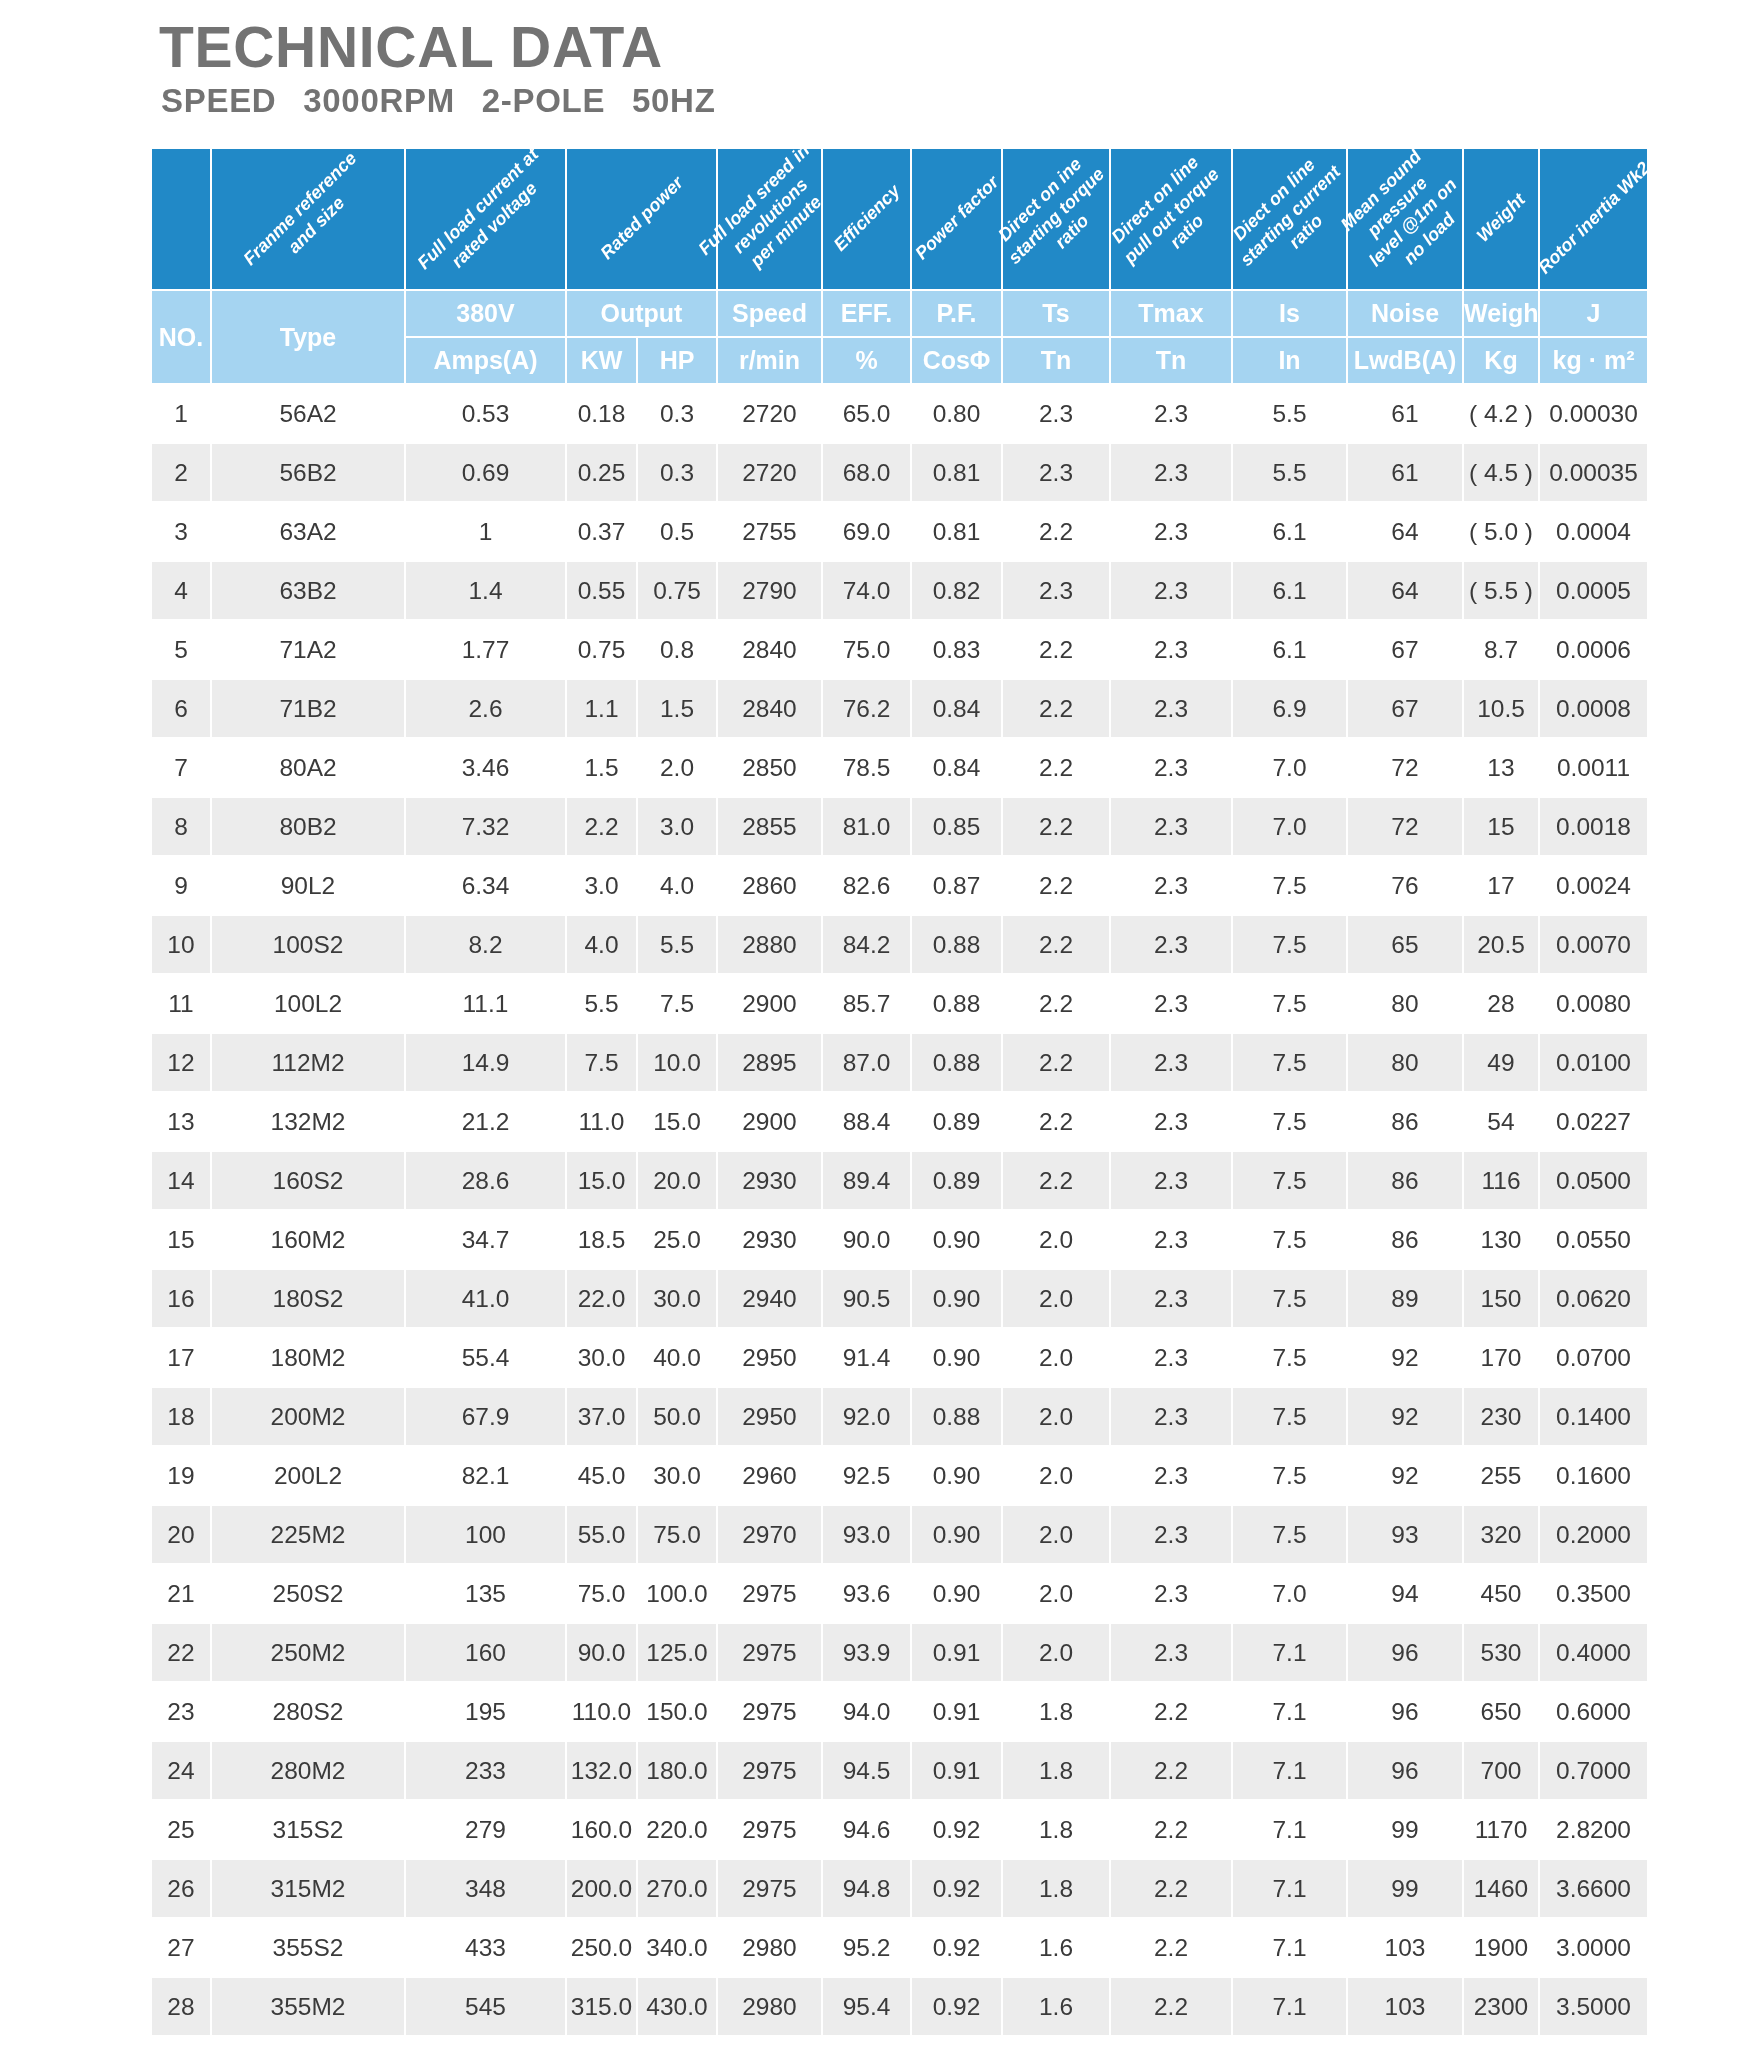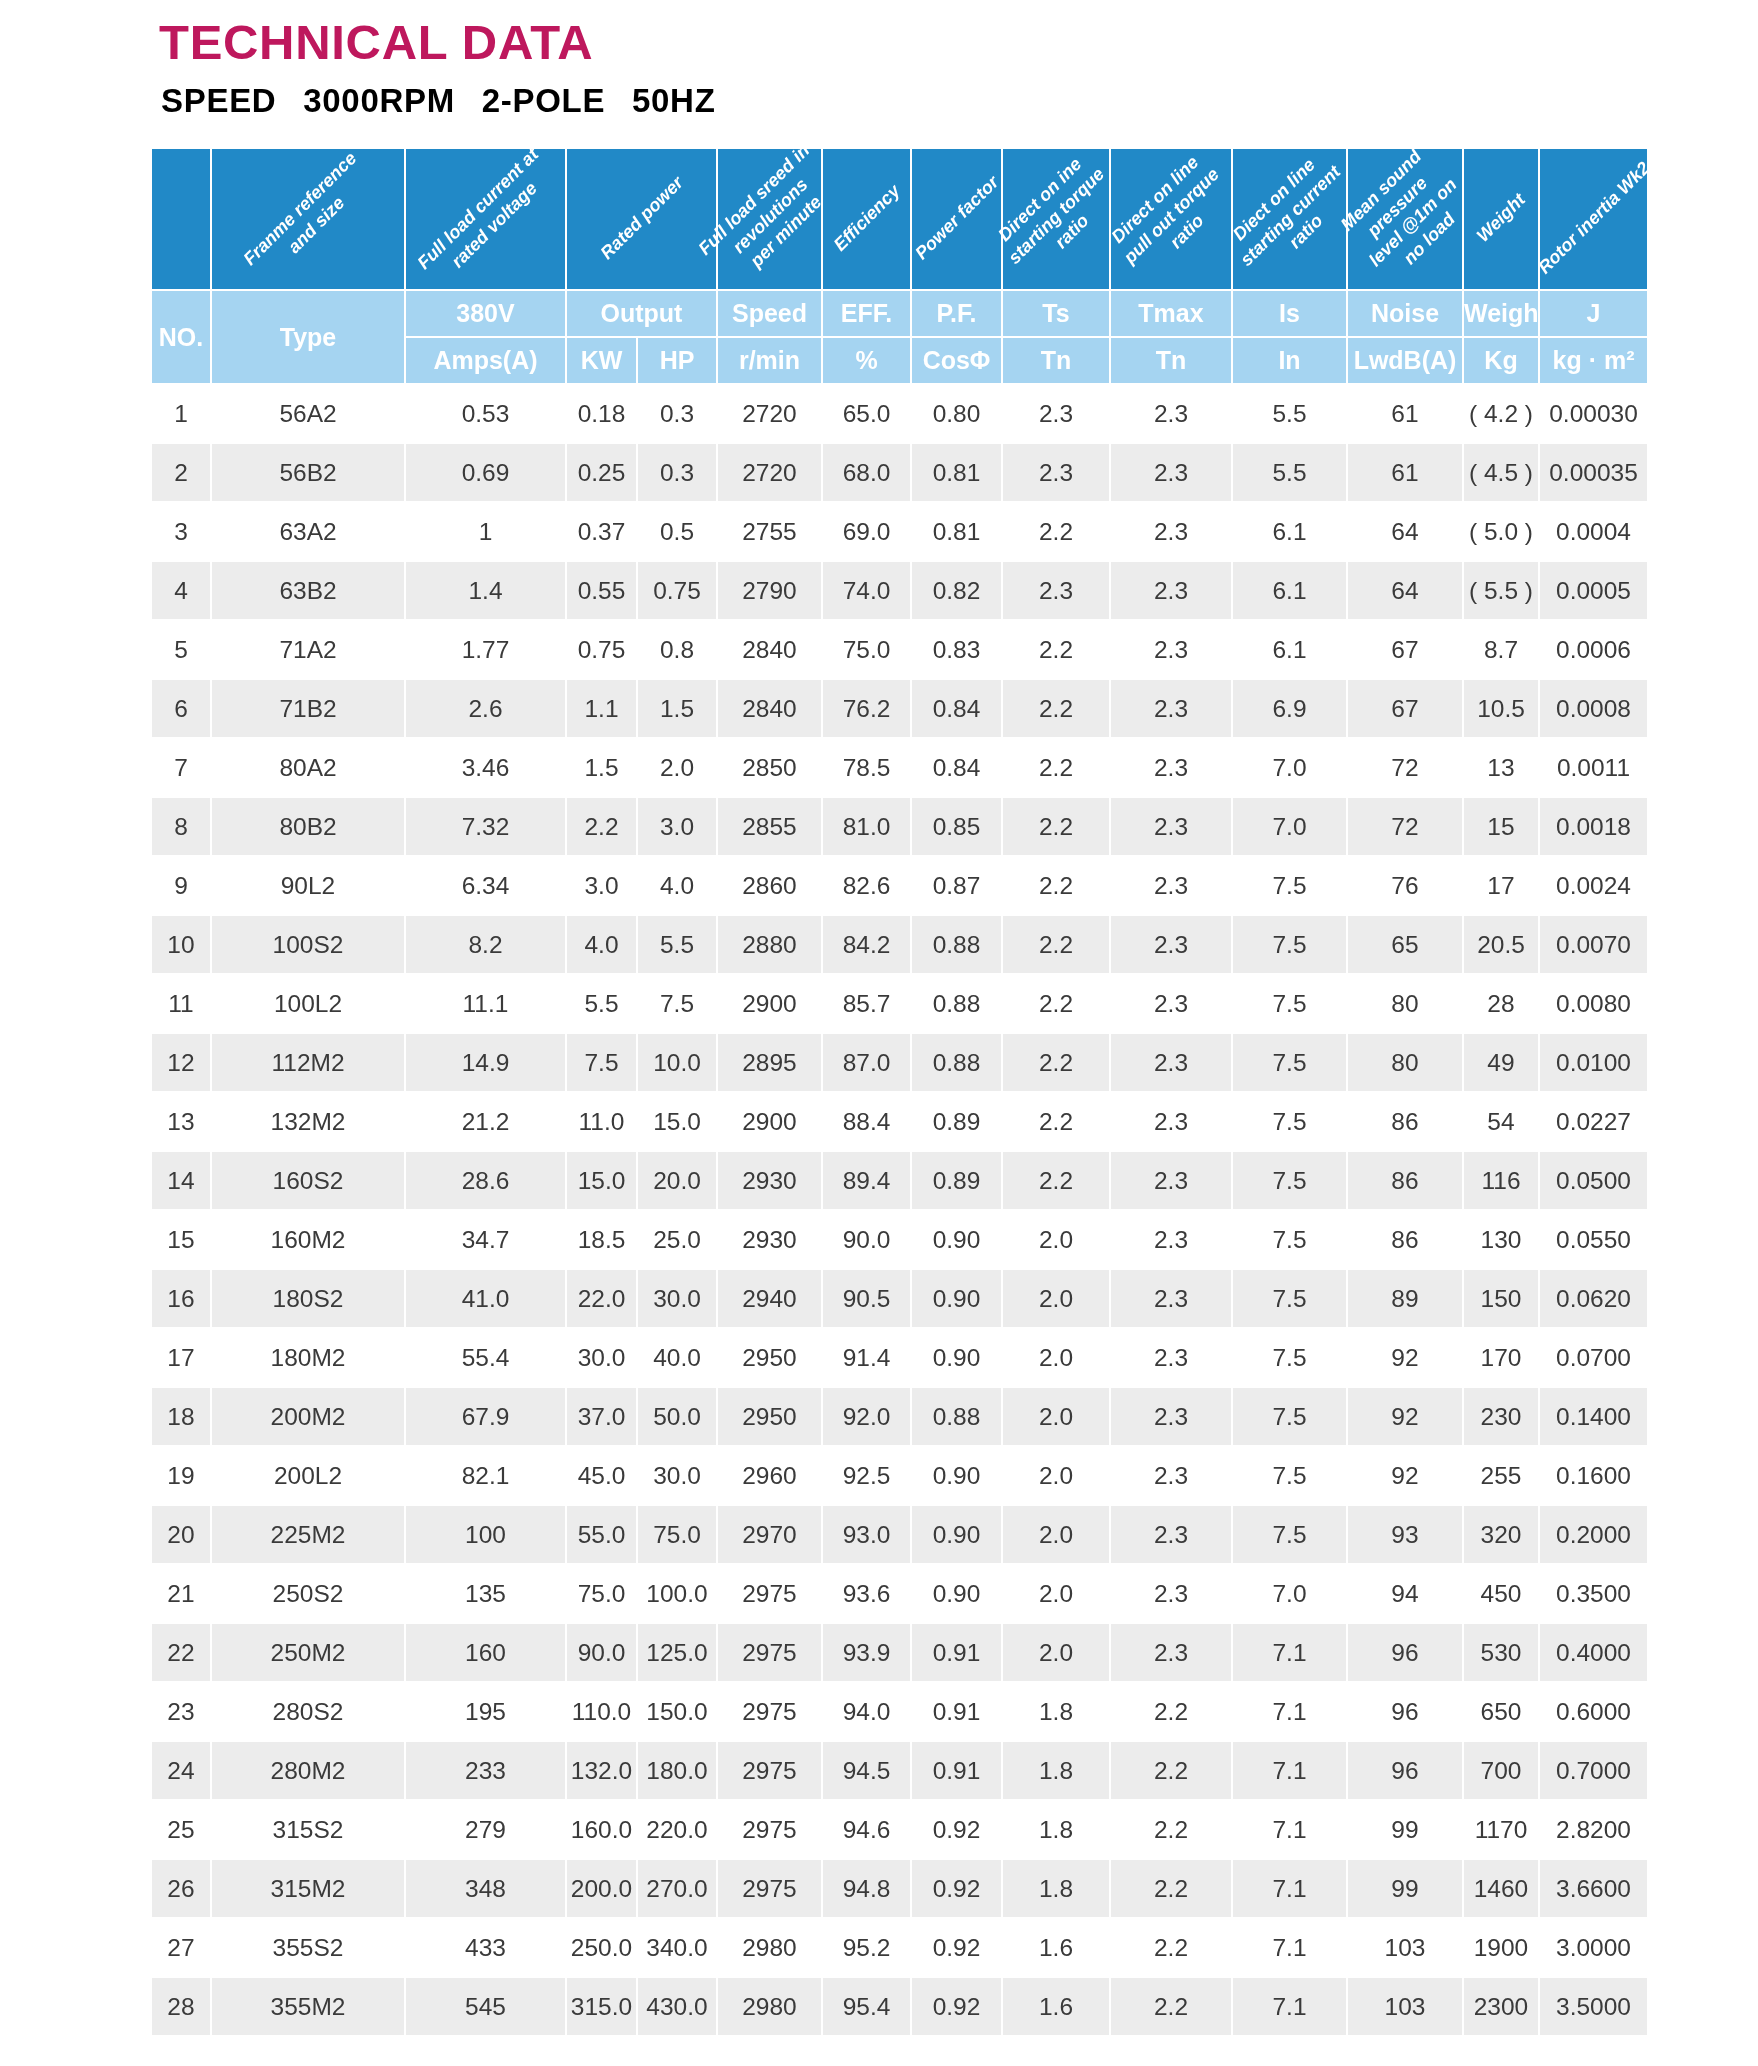--- a/index.html
+++ b/index.html
@@ -2,25 +2,25 @@
 <html style="font-size:11.2px"><head>
 <meta charset="utf-8">
 <style>
   html,body{margin:0;padding:0;}
   body{
     width:1758px;height:2066px;position:relative;background:#ffffff;
     font-family:"Liberation Sans", sans-serif;overflow:hidden;
   }
   .page-title{
     position:absolute;left:159px;top:14px;
-    font-size:49px;font-weight:bold;color:#be185d;letter-spacing:0.7px;
+    font-size:57px;font-weight:bold;color:#737373;letter-spacing:0.7px;
   }
   .page-subtitle{
     position:absolute;left:161px;top:82px;
-    font-size:33px;font-weight:bold;color:#000000;
+    font-size:33px;font-weight:bold;color:#737373;
     word-spacing:17px;letter-spacing:0.7px;
   }
   table.tech{
     position:absolute;left:150px;top:147px;width:1496px;
     border-collapse:collapse;table-layout:fixed;
   }
   table.tech th, table.tech td{
     border:2.8px solid #ffffff;padding:0;margin:0;
     text-align:center;vertical-align:middle;white-space:nowrap;
   }

